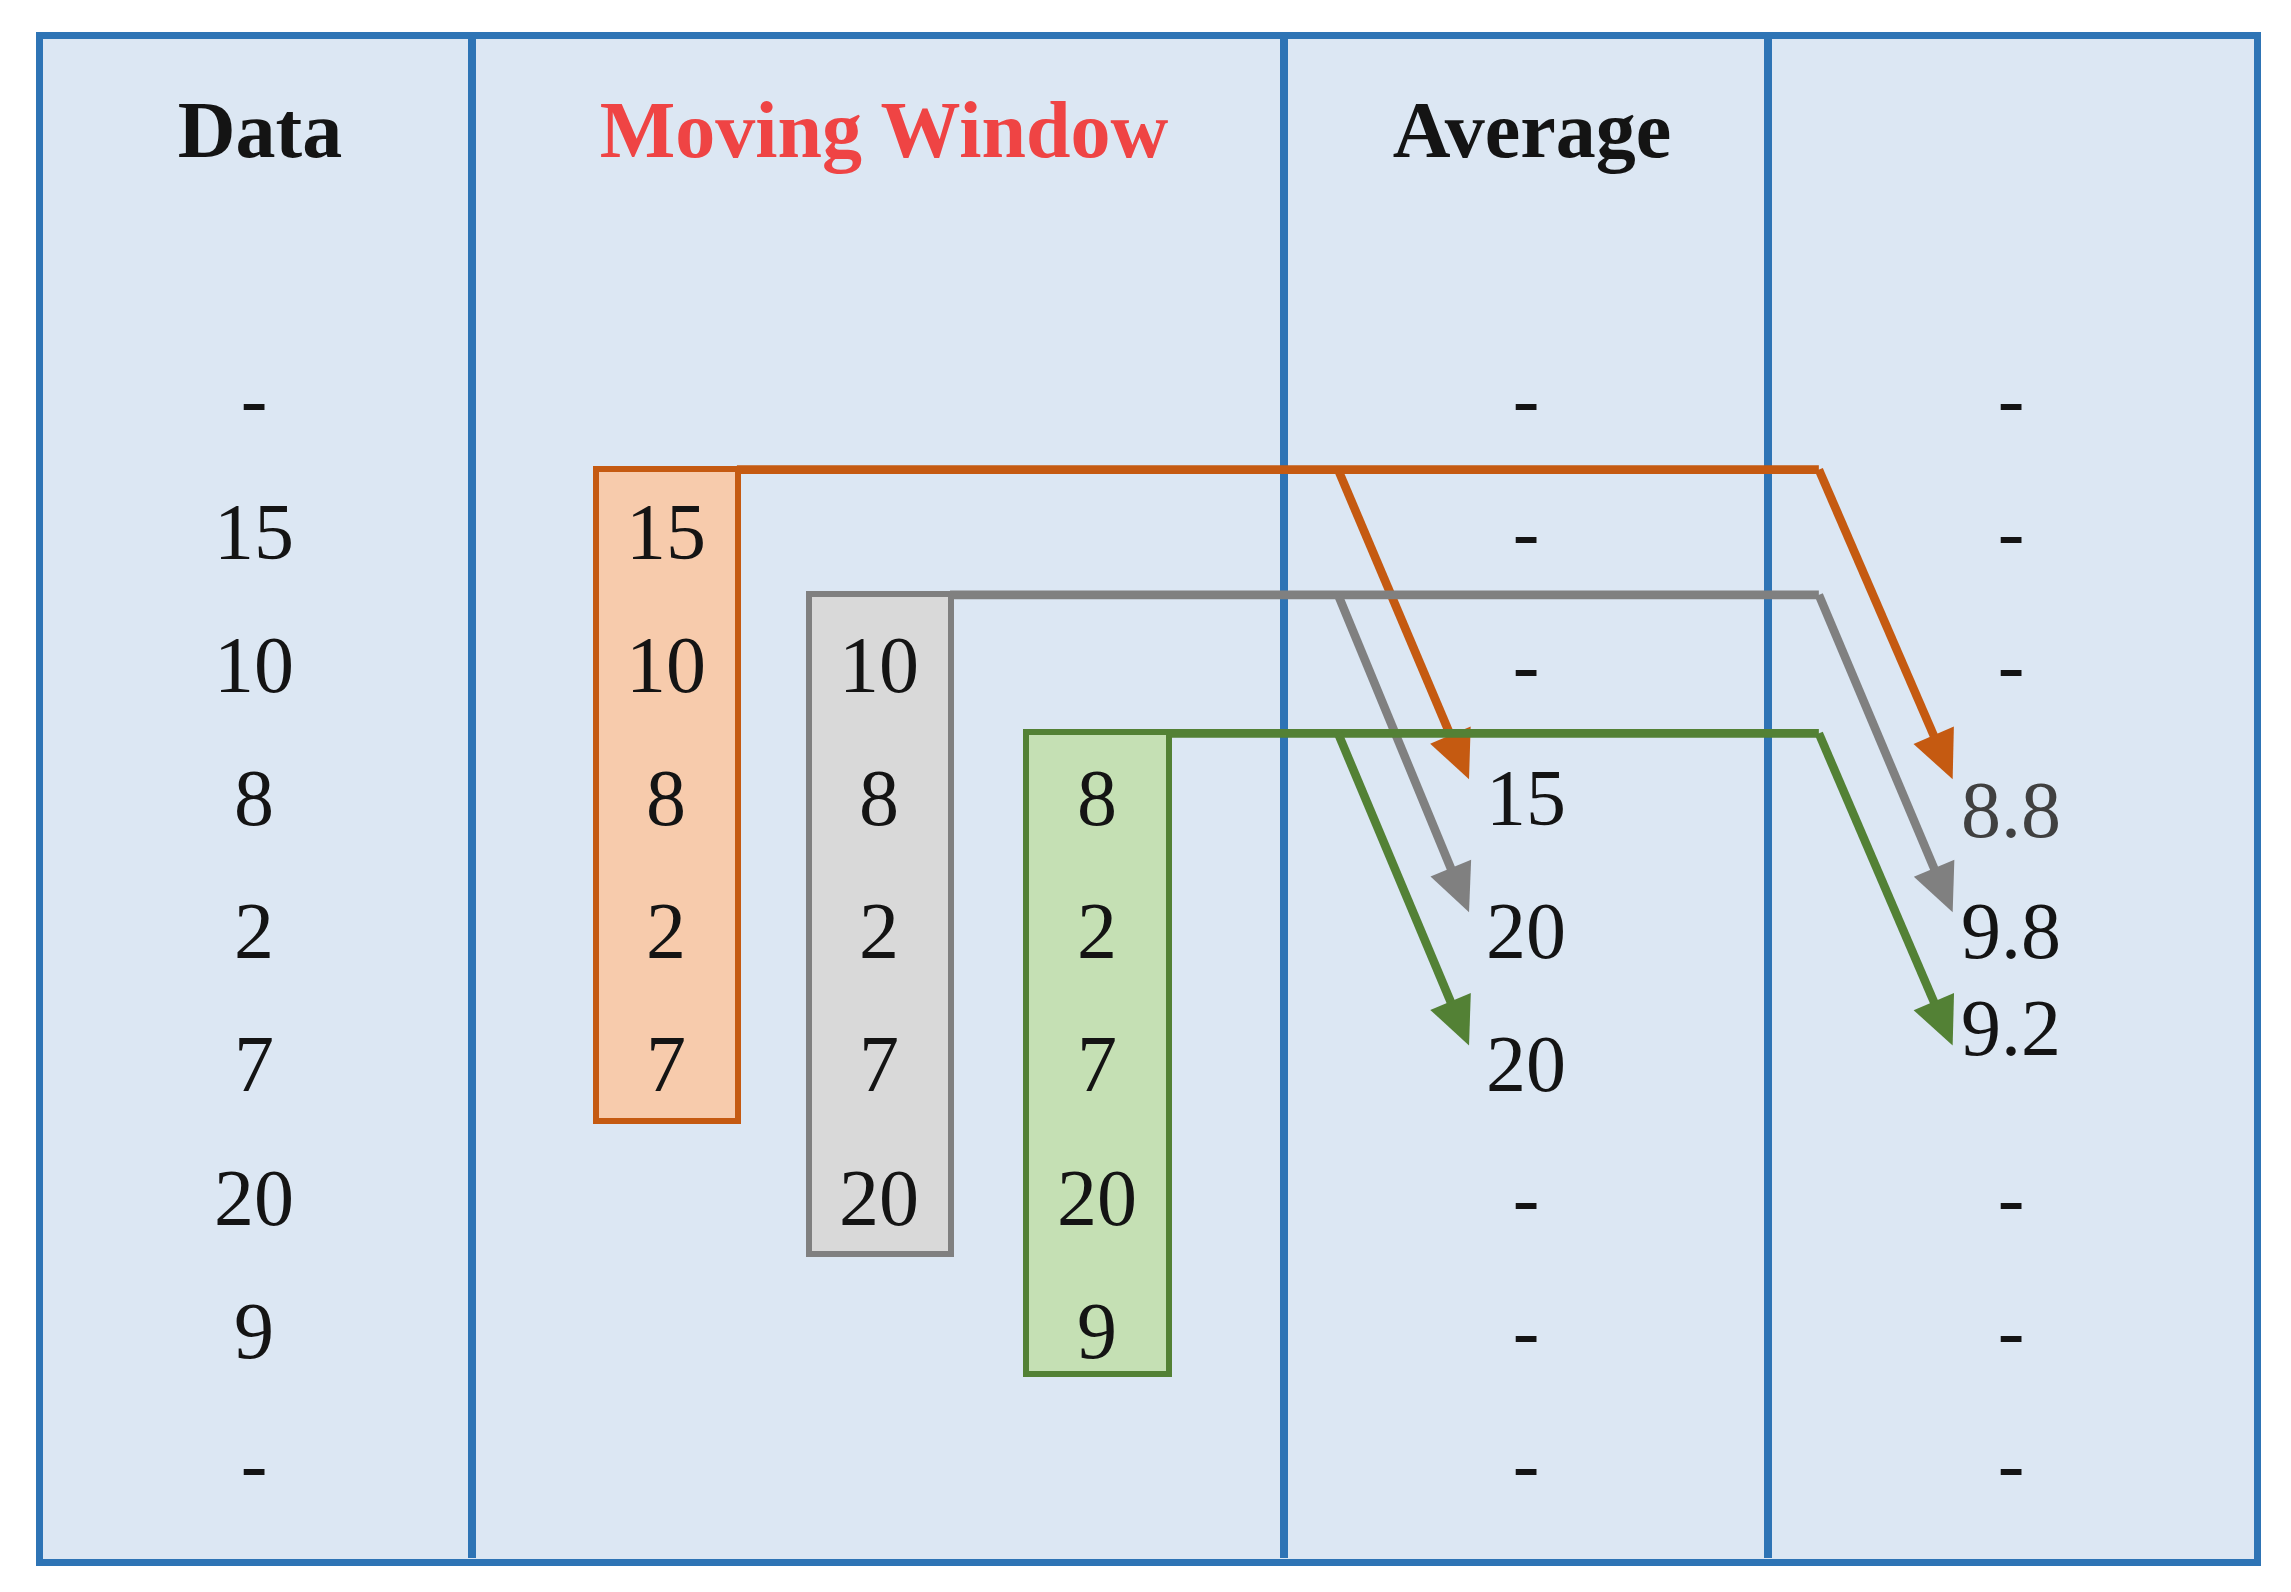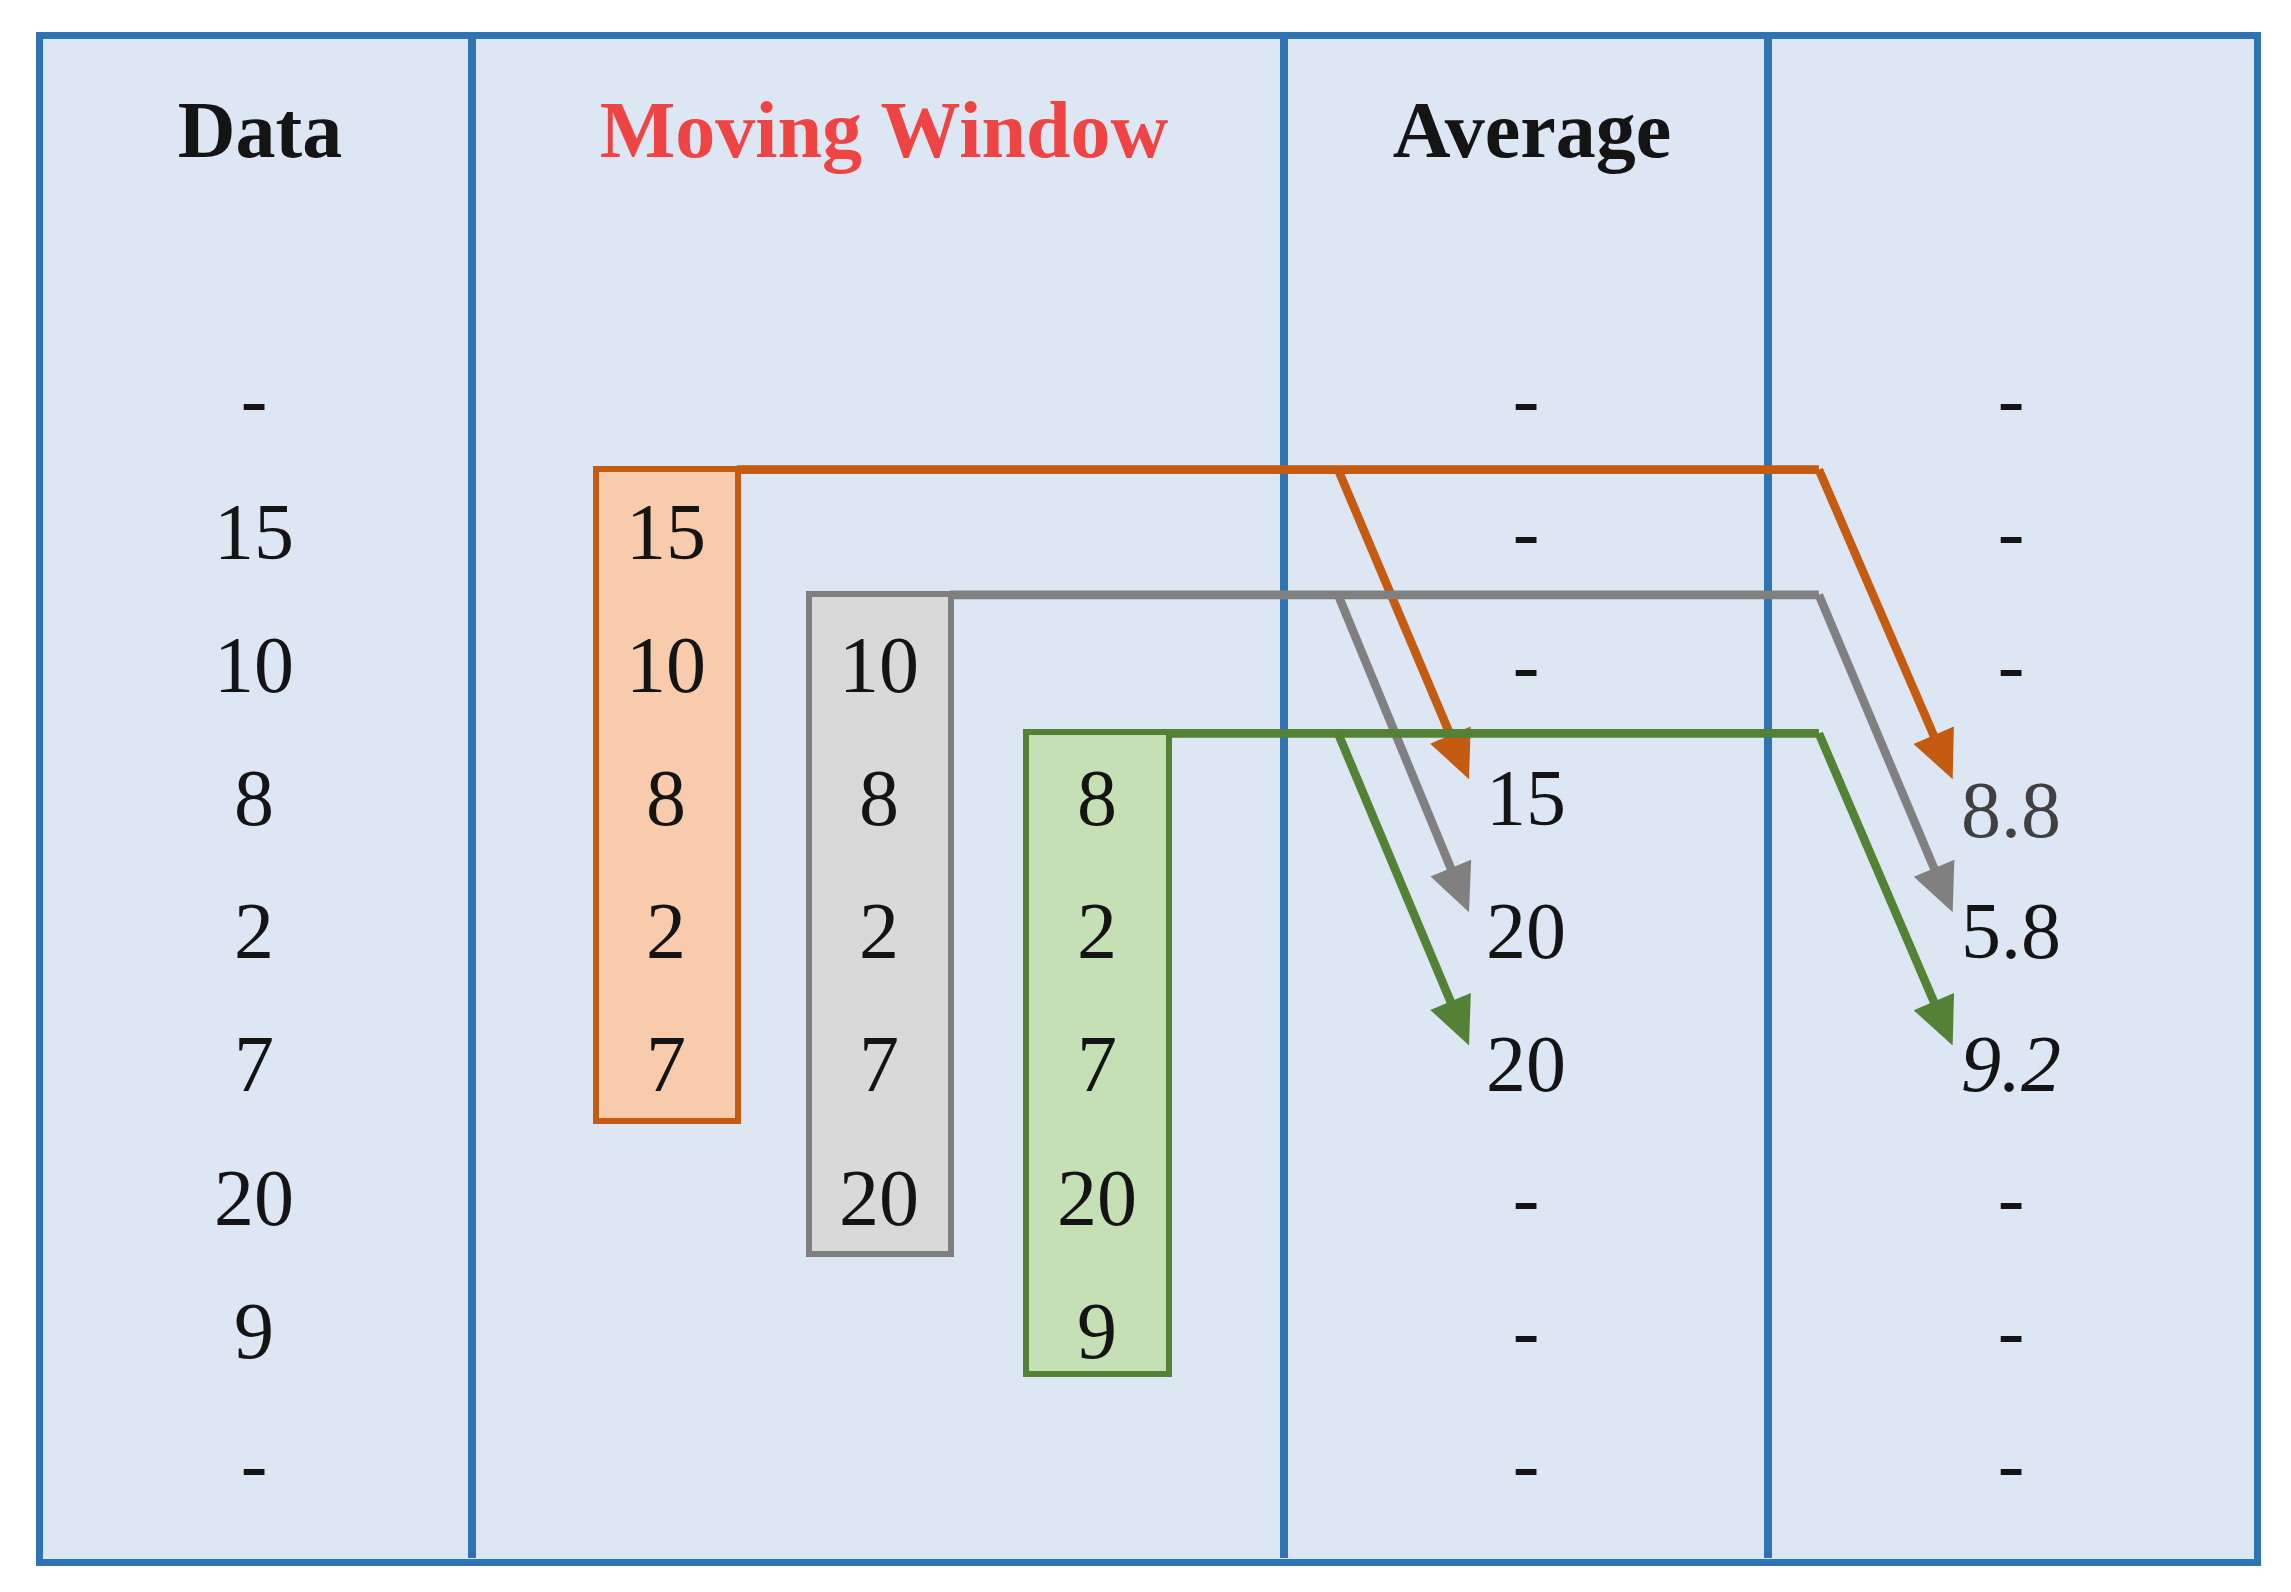--- a/index.html
+++ b/index.html
@@ -83,22 +83,22 @@
       <div class="cell" style="left: 1526px; top: 798px; color: rgb(20, 20, 20);">15</div>
       <div class="cell" style="left: 1526px; top: 931px; color: rgb(20, 20, 20);">20</div>
       <div class="cell" style="left: 1526px; top: 1064px; color: rgb(20, 20, 20);">20</div>
       <div class="cell" style="left: 1526px; top: 1198px; color: rgb(20, 20, 20);">-</div>
       <div class="cell" style="left: 1526px; top: 1331px; color: rgb(20, 20, 20);">-</div>
       <div class="cell" style="left: 1526px; top: 1464px; color: rgb(20, 20, 20);">-</div>
       <div class="cell" style="left: 2011px; top: 399px; color: rgb(20, 20, 20);">-</div>
       <div class="cell" style="left: 2011px; top: 532px; color: rgb(20, 20, 20);">-</div>
       <div class="cell" style="left: 2011px; top: 665px; color: rgb(20, 20, 20);">-</div>
       <div class="cell" style="left: 2011px; top: 798px; color: #404040; margin-top: 12px;">8.8</div>
-      <div class="cell" style="left: 2011px; top: 931px; color: rgb(20, 20, 20);">5.8</div>
-      <div class="cell" style="left: 2011px; top: 1064px; color: rgb(20, 20, 20); font-style: italic;">9.2</div>
+      <div class="cell" style="left: 2011px; top: 931px; color: rgb(20, 20, 20);">9.8</div>
+      <div class="cell" style="left: 2011px; top: 1028px; color: rgb(20, 20, 20);">9.2</div>
       <div class="cell" style="left: 2011px; top: 1198px; color: rgb(20, 20, 20);">-</div>
       <div class="cell" style="left: 2011px; top: 1331px; color: rgb(20, 20, 20);">-</div>
       <div class="cell" style="left: 2011px; top: 1464px; color: rgb(20, 20, 20);">-</div>
     </div>
   <div id="windows-layer">
       <div class="window-box" style="left: 593px; top: 466px; width: 148px; height: 658px; border-color: rgb(197, 90, 17); background: rgb(247, 203, 172);"></div>
       <div class="cell" style="left: 666px; top: 532px; color: rgb(20, 20, 20);">15</div>
       <div class="cell" style="left: 666px; top: 665px; color: rgb(20, 20, 20);">10</div>
       <div class="cell" style="left: 666px; top: 798px; color: rgb(20, 20, 20);">8</div>
       <div class="cell" style="left: 666px; top: 931px; color: rgb(20, 20, 20);">2</div>

